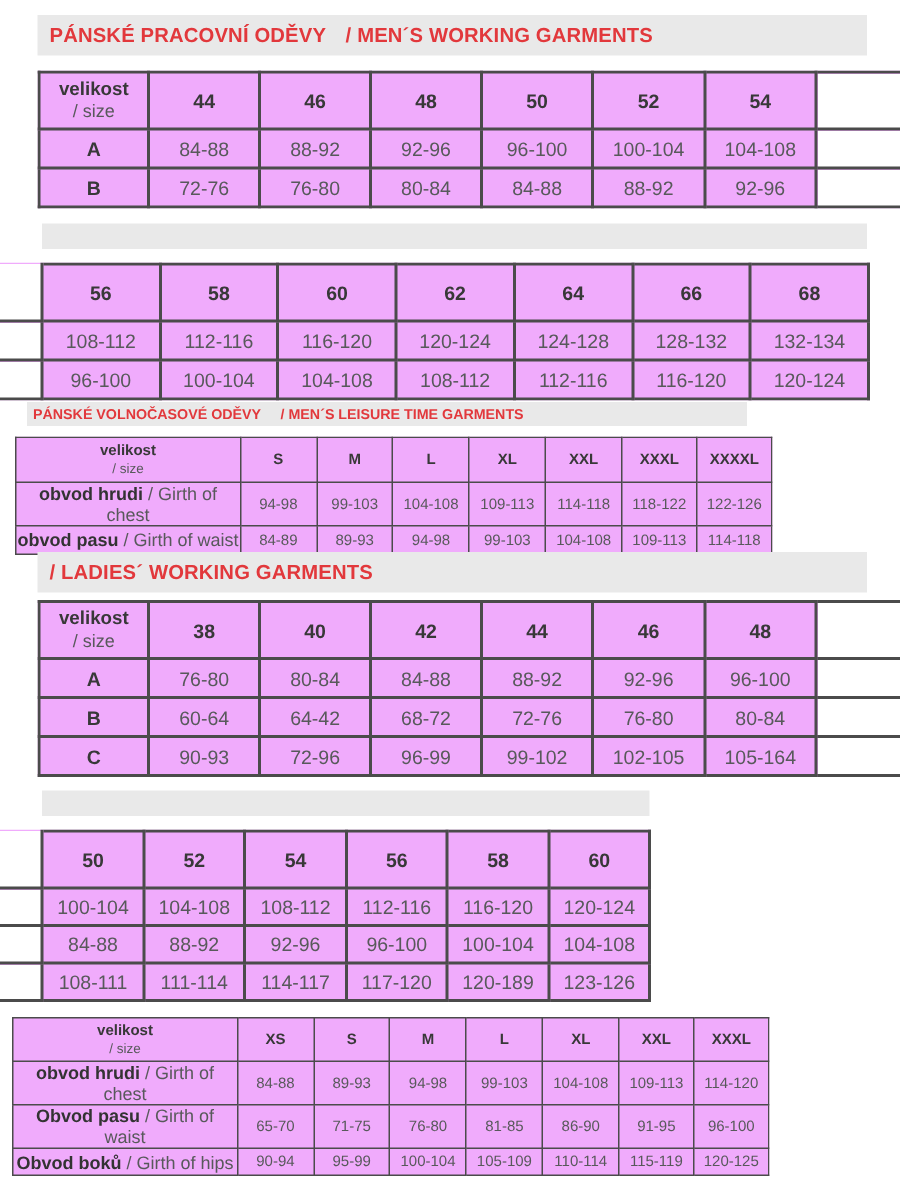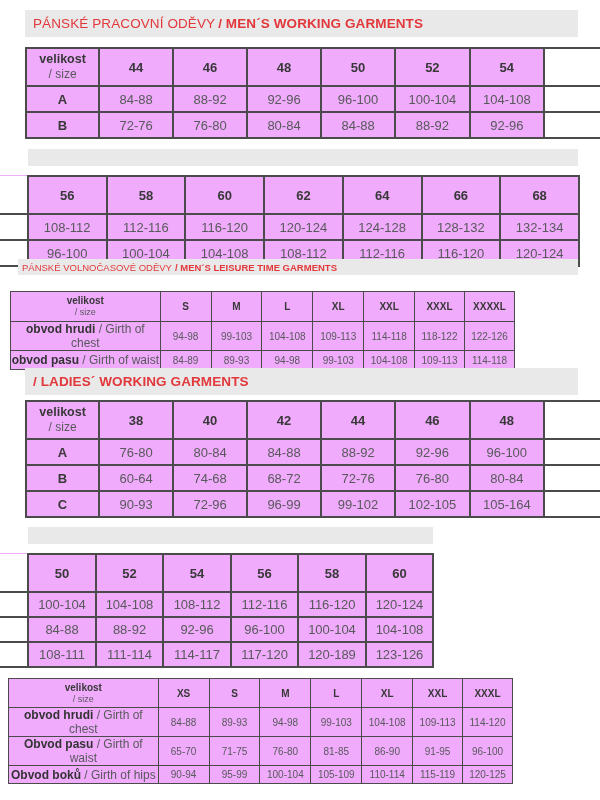--- a/index.html
+++ b/index.html
@@ -5,21 +5,21 @@
   * { margin:0; padding:0; box-sizing:border-box; }
   html,body { width:600px; height:800px; background:#ffffff; }
   body { position:relative; font-family:"Liberation Sans", sans-serif; overflow:hidden; }
 
   .abs { position:absolute; }
 
   .titlebar {
     background:#e9e9e9; color:#e2383c;
     display:flex; align-items:center; white-space:nowrap;
   }
-  .titlebar .cz { font-weight:400; margin-right:3px; }
+  .titlebar .cz { font-weight:700; margin-right:13px; }
   .titlebar .en { font-weight:700; }
   .bar-lg { font-size:13.5px; padding-left:8px; letter-spacing:.1px; }
   .bar-sm { font-size:9.5px; padding-left:4px; }
   .sepbar { background:#e9e9e9; }
 
   .tbl-wrap { overflow:hidden; }
   table { border-collapse:collapse; table-layout:fixed; background:#f0abfc; }
 
   
   .big th, .big td { border:2px solid #4b4b4b; text-align:center; vertical-align:middle; overflow:hidden; }
@@ -149,21 +149,21 @@
           <td class="val">104-108</td>
           <td class="val">108-112</td>
           <td class="val">112-116</td>
           <td class="val">116-120</td>
           <td class="val">120-124</td>
         </tr>
       </tbody>
     </table>
   </div>
 
-<div class="abs titlebar bar-sm" style="left:18px; top:259px; width:560px; height:16px;">
+<div class="abs titlebar bar-sm" style="left:18px; top:268px; width:480px; height:16px;">
   <span class="cz">PÁNSKÉ VOLNOČASOVÉ ODĚVY</span>
   <span class="en">/ MEN´S LEISURE TIME GARMENTS</span>
 </div>
 
 <div class="abs tbl-wrap" style="left:10px; top:291px; width:505px;">
     <table class="small">
       <colgroup>
         <col style="width: 150px;">
         <col style="width: 51px;">
         <col style="width: 51px;">
@@ -251,21 +251,21 @@
           <td class="val">80-84</td>
           <td class="val">84-88</td>
           <td class="val">88-92</td>
           <td class="val">92-96</td>
           <td class="val">96-100</td>
           <td class="sliver sl-right"></td>
         </tr>
         <tr style="height: 26px;">
           <td class="rowlabel">B</td>
           <td class="val">60-64</td>
-          <td class="val">74-68</td>
+          <td class="val">64-42</td>
           <td class="val">68-72</td>
           <td class="val">72-76</td>
           <td class="val">76-80</td>
           <td class="val">80-84</td>
           <td class="sliver sl-right"></td>
         </tr>
         <tr style="height: 26px;">
           <td class="rowlabel">C</td>
           <td class="val">90-93</td>
           <td class="val">72-96</td>

